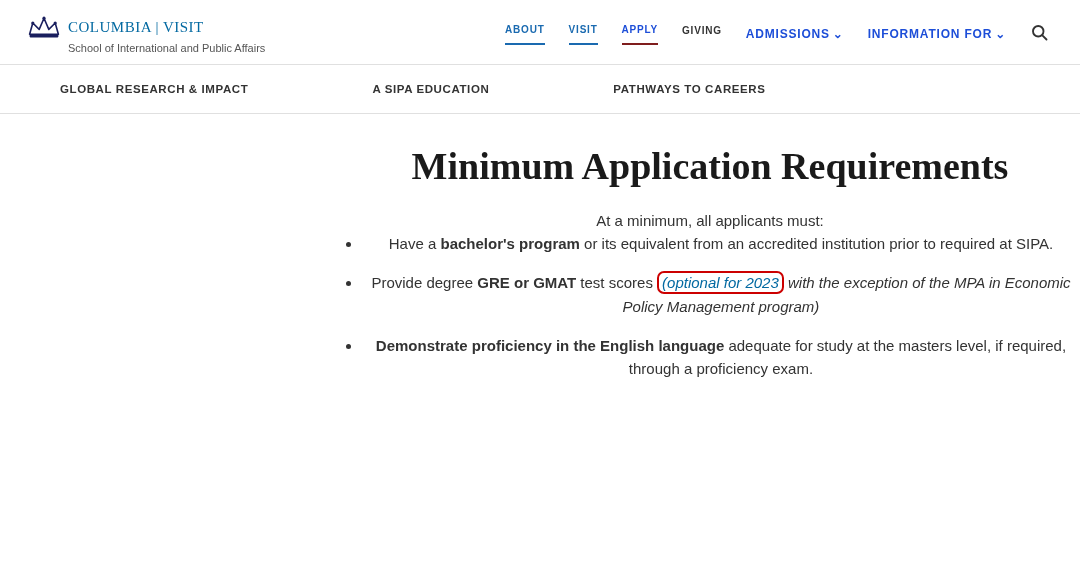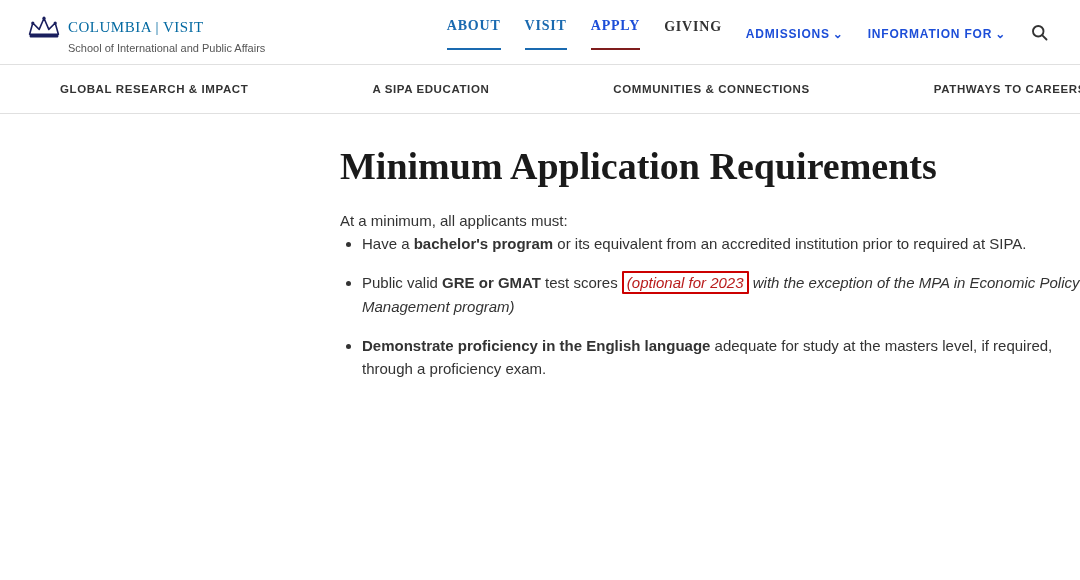--- a/index.html
+++ b/index.html
@@ -63,29 +63,29 @@
       text-align: right;
     }
 
     .nav-links {
       display: flex;
       align-items: center;
       gap: 24px;
     }
 
     .nav-link {
-      font-family: Liberation Serif, serif;
-      font-size: 14px;
+      font-family: Liberation Sans, sans-serif;
+      font-size: 10px;
       font-weight: bold;
       color: #333;
       text-transform: uppercase;
       letter-spacing: 0.8px;
       text-decoration: none;
       cursor: pointer;
-      padding-bottom: 14px;
+      padding-bottom: 8px;
     }
 
     .nav-link.active {
       border-bottom: 2px solid #1a6ab0;
       color: #1a6ab0;
     }
 
     .nav-link.active-apply {
       border-bottom: 2px solid #7f1d1d;
       color: #1d4ed8;
@@ -128,20 +128,21 @@
       letter-spacing: 0.6px;
       padding: 18px 60px;
       cursor: pointer;
       white-space: nowrap;
     }
 
     
     .main-content {
       padding: 30px 0 30px 340px;
       max-width: 1080px;
+      text-align: center;
     }
 
     .page-title {
       font-family: Georgia, 'Times New Roman', serif;
       font-size: 38px;
       font-weight: bold;
       color: #1a1a1a;
       margin-bottom: 20px;
       line-height: 1.2;
     }
@@ -166,24 +167,24 @@
       margin-bottom: 16px;
     }
 
     .bullet-list li:last-child {
       margin-bottom: 0;
     }
 
     .highlight-box {
       display: inline;
       border: 2px solid #cc0000;
-      border-radius: 1px;
+      border-radius: 7px;
       padding: 1px 3px;
       font-style: italic;
-      color: #b91c1c;
+      color: #0369a1;
       margin-top: 32px;
     }
   </style>
 </head>
 <body>
 
 <nav class="top-nav">
   <div class="logo-area">
     <div class="logo-top">
 
@@ -219,32 +220,31 @@
         <circle cx="11" cy="11" r="7"></circle>
         <line x1="16.5" y1="16.5" x2="22" y2="22"></line>
       </svg>
     </span>
   </div>
 </nav>
 
 <nav class="secondary-nav">
   <div class="sec-nav-item">GLOBAL RESEARCH &amp; IMPACT</div>
   <div class="sec-nav-item">A SIPA EDUCATION</div>
-  <div class="sec-nav-item">COMMUNITIES &amp; CONNECTIONS</div>
   <div class="sec-nav-item">PATHWAYS TO CAREERS</div>
 </nav>
 
 <main class="main-content">
   <h1 class="page-title">Minimum Application Requirements</h1>
   <p class="intro-text">At a minimum, all applicants must:</p>
 
   <ul class="bullet-list">
     <li>
       <span>Have a </span><strong>bachelor's program</strong><span> or its equivalent from an accredited institution prior to required at SIPA.</span>
     </li>
     <li>
-      <span>Public valid </span><strong>GRE or GMAT</strong><span> test scores </span><span class="highlight-box"><em>(optional for 2023</em></span><em> with the exception of the MPA in Economic Policy Management program)</em>
+      <span>Provide degree </span><strong>GRE or GMAT</strong><span> test scores </span><span class="highlight-box"><em>(optional for 2023</em></span><em> with the exception of the MPA in Economic Policy Management program)</em>
     </li>
     <li>
       <strong>Demonstrate proficiency in the English language</strong><span> adequate for study at the masters level, if required, through a proficiency exam.</span>
     </li>
   </ul>
 </main>
 
 </body></html>

